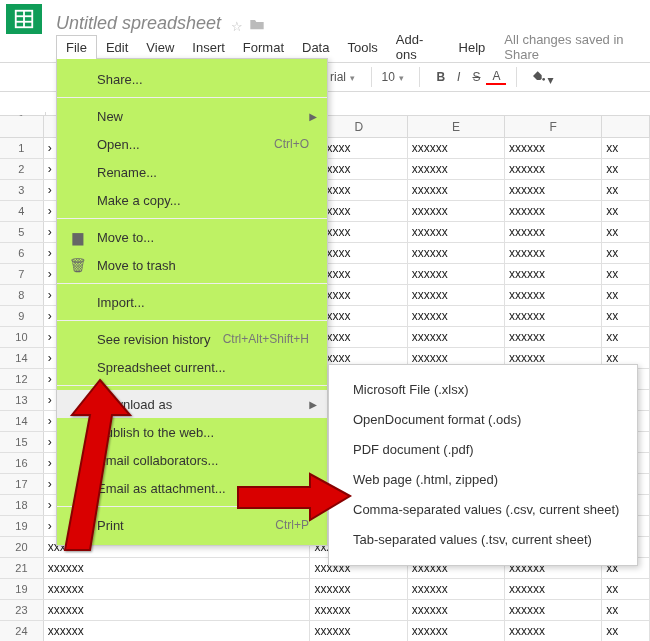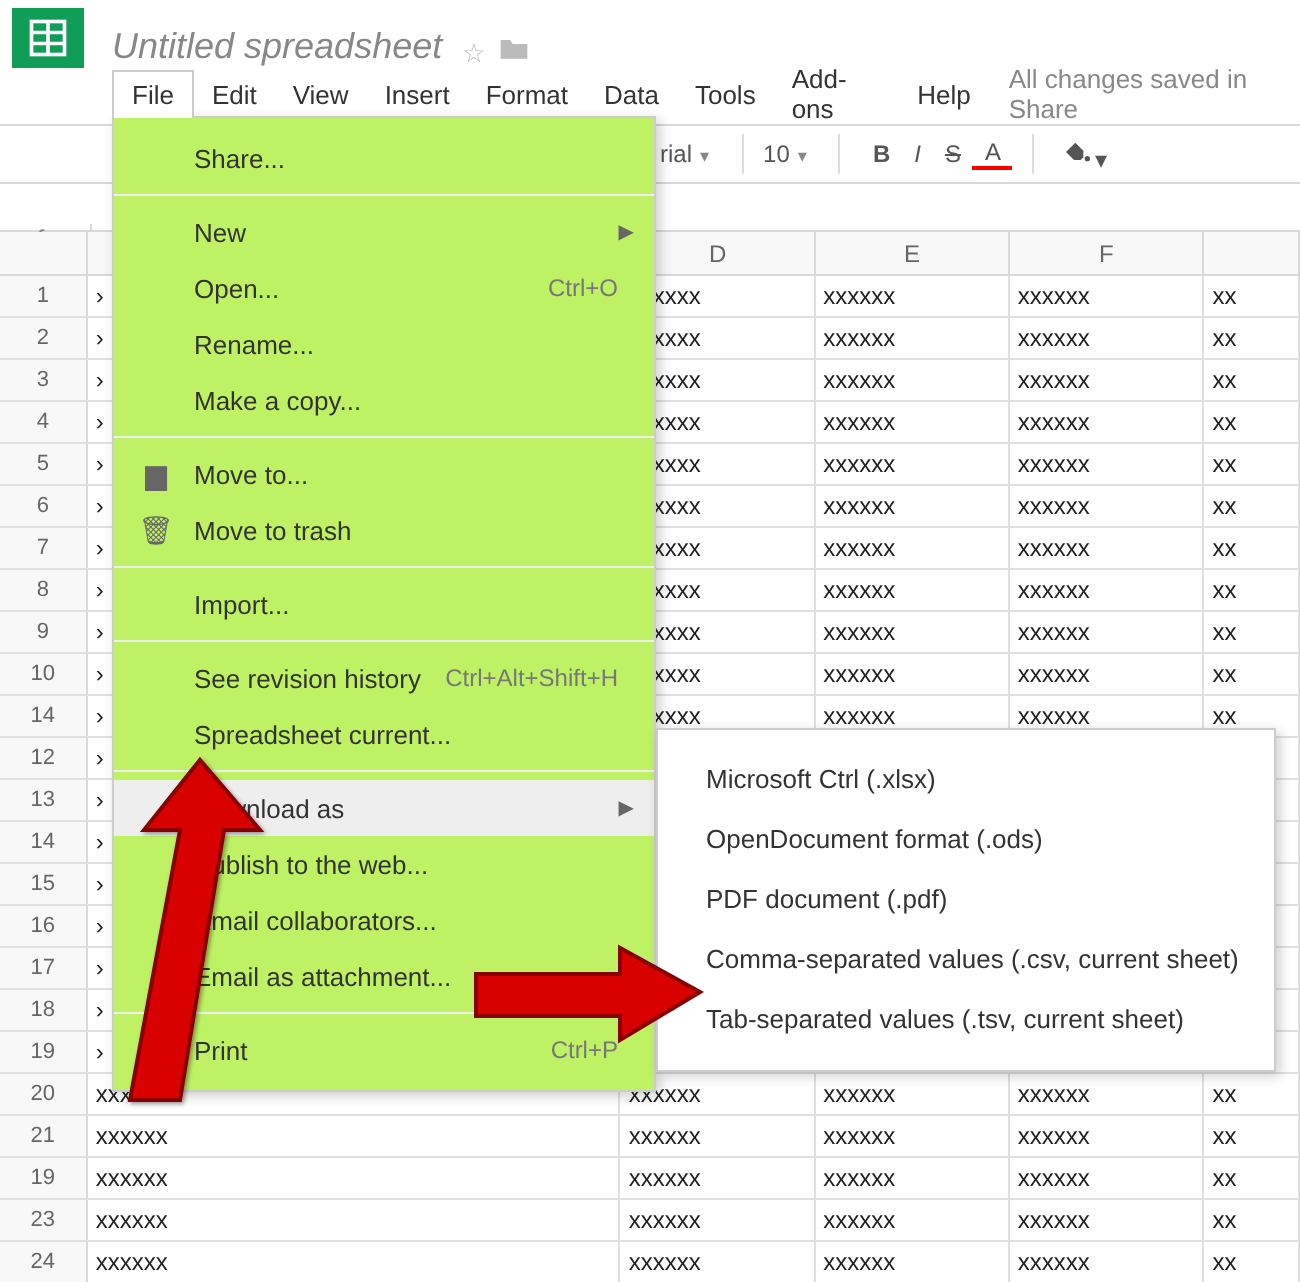--- a/index.html
+++ b/index.html
@@ -359,23 +359,24 @@
     </div>
   <div class="dd-sep"></div>
   <div class="dd-item">
       <span class="dd-icon">🖶</span>
       <span>Print</span>
       <span class="shortcut">Ctrl+P</span>
     </div>
 </div>
 
 <div class="submenu">
-  <div class="sub-item">Microsoft Ctrl (.xlsx)</div>
+  <div class="sub-item">Microsoft File (.xlsx)</div>
   <div class="sub-item">OpenDocument format (.ods)</div>
   <div class="sub-item">PDF document (.pdf)</div>
+  <div class="sub-item">Web page (.html, zipped)</div>
   <div class="sub-item">Comma-separated values (.csv, current sheet)</div>
   <div class="sub-item">Tab-separated values (.tsv, current sheet)</div>
 </div>
 
 <svg class="arrow-svg" style="left:10px; top:370px;" width="140" height="200">
   <defs>
       <filter id="ds">
         <feDropShadow dx="1" dy="1" stdDeviation="1" flood-opacity="0.4"></feDropShadow>
       </filter>
     </defs>

